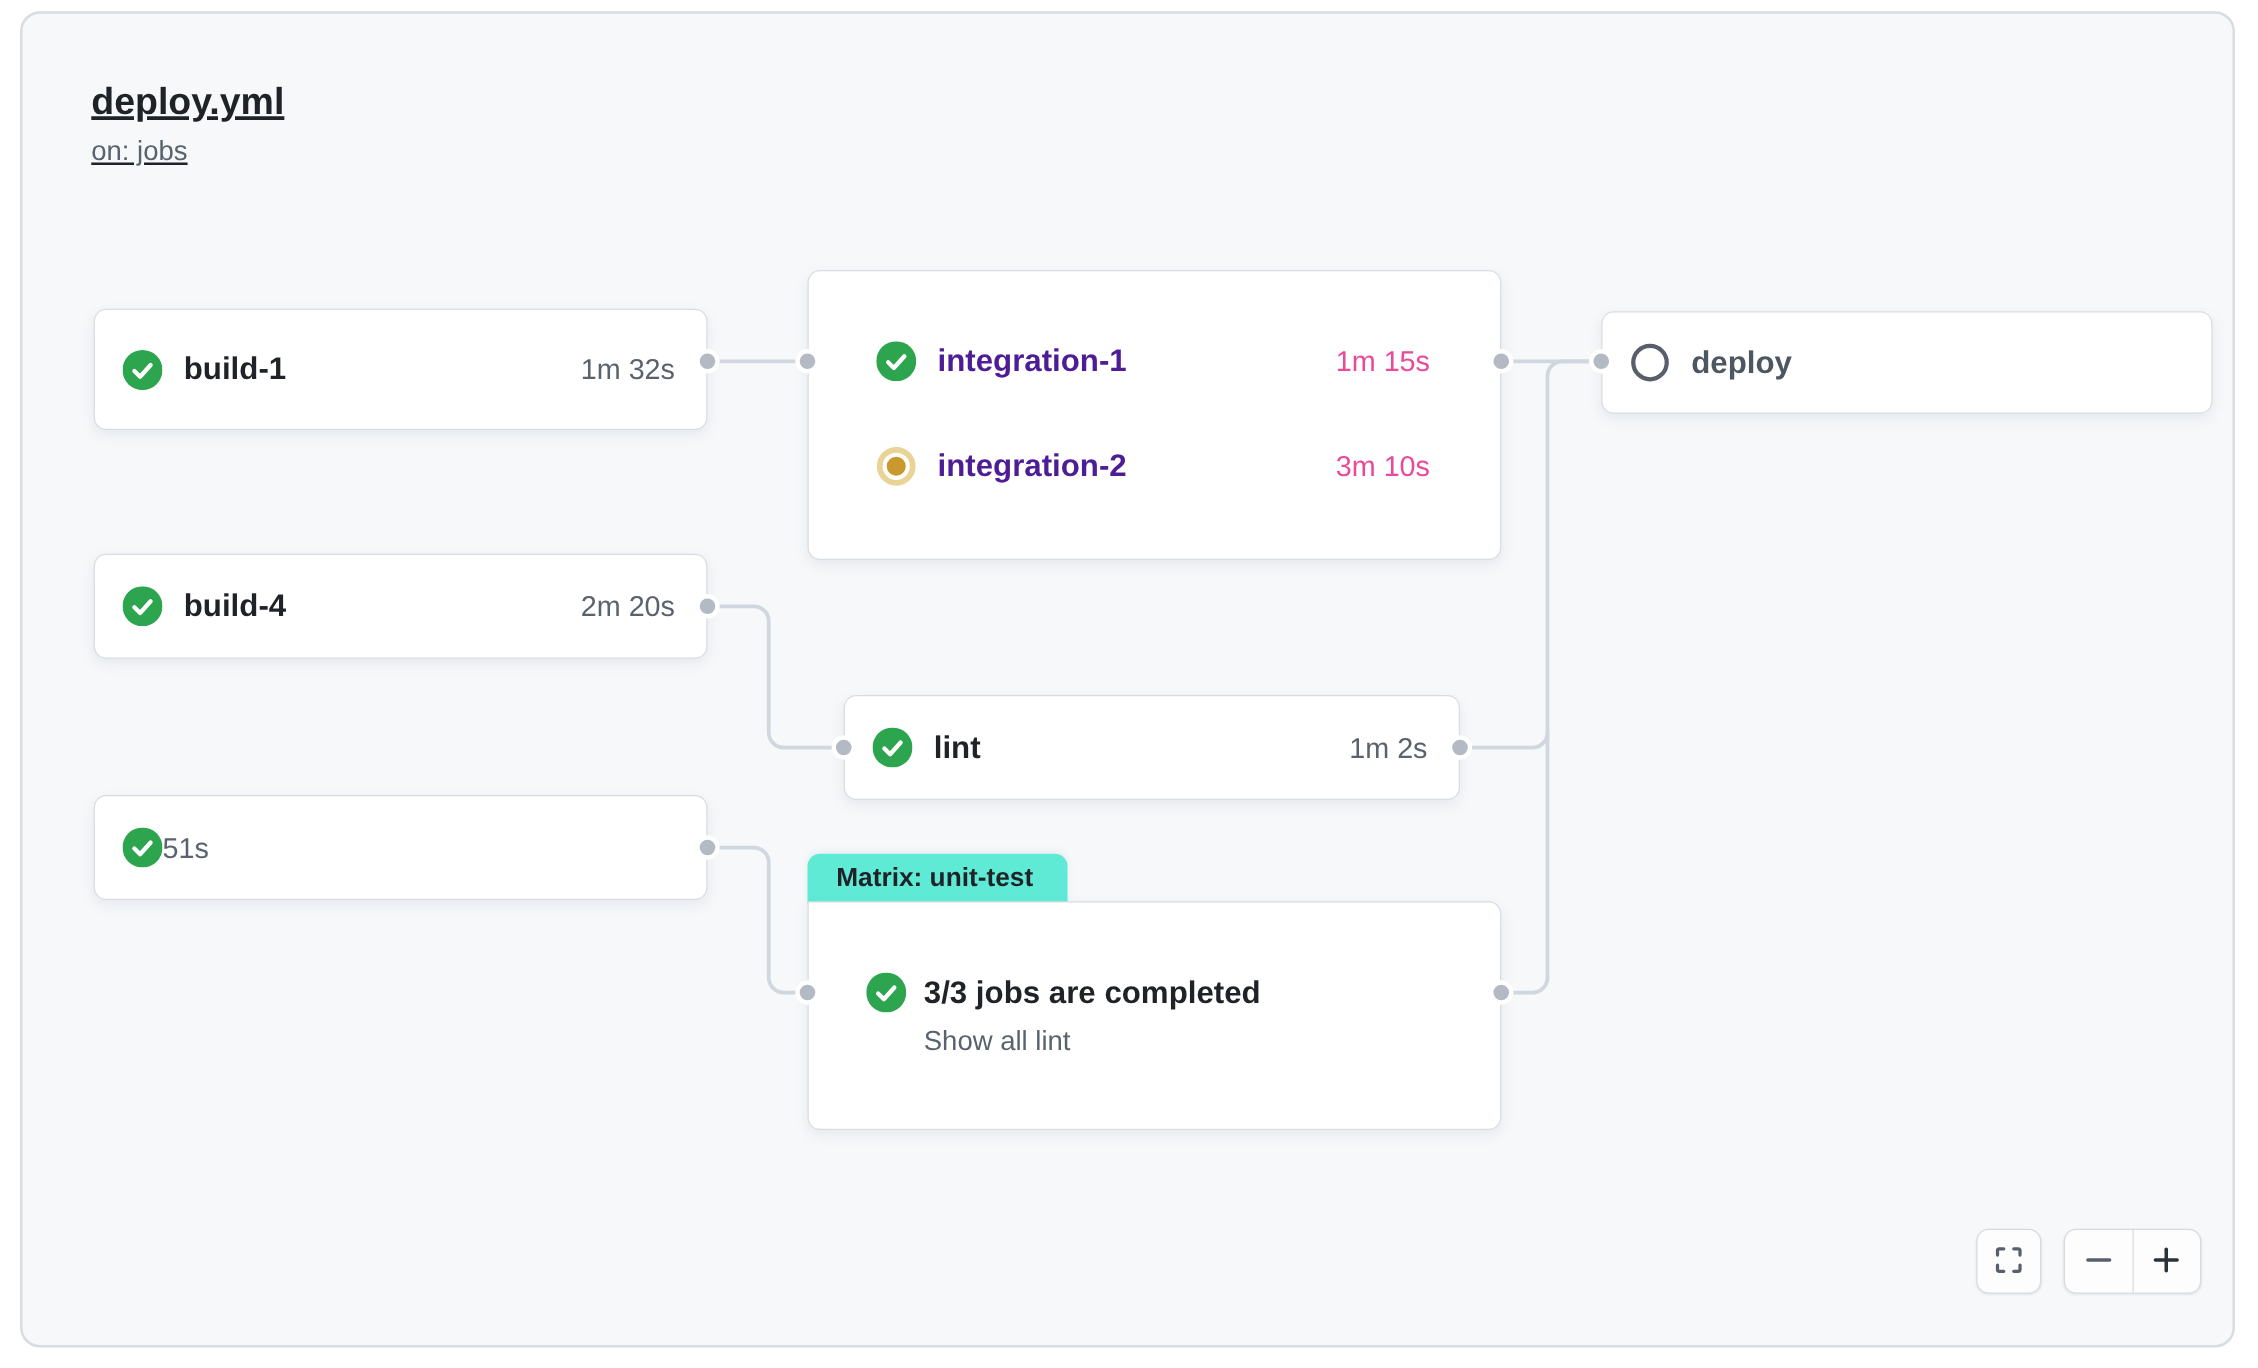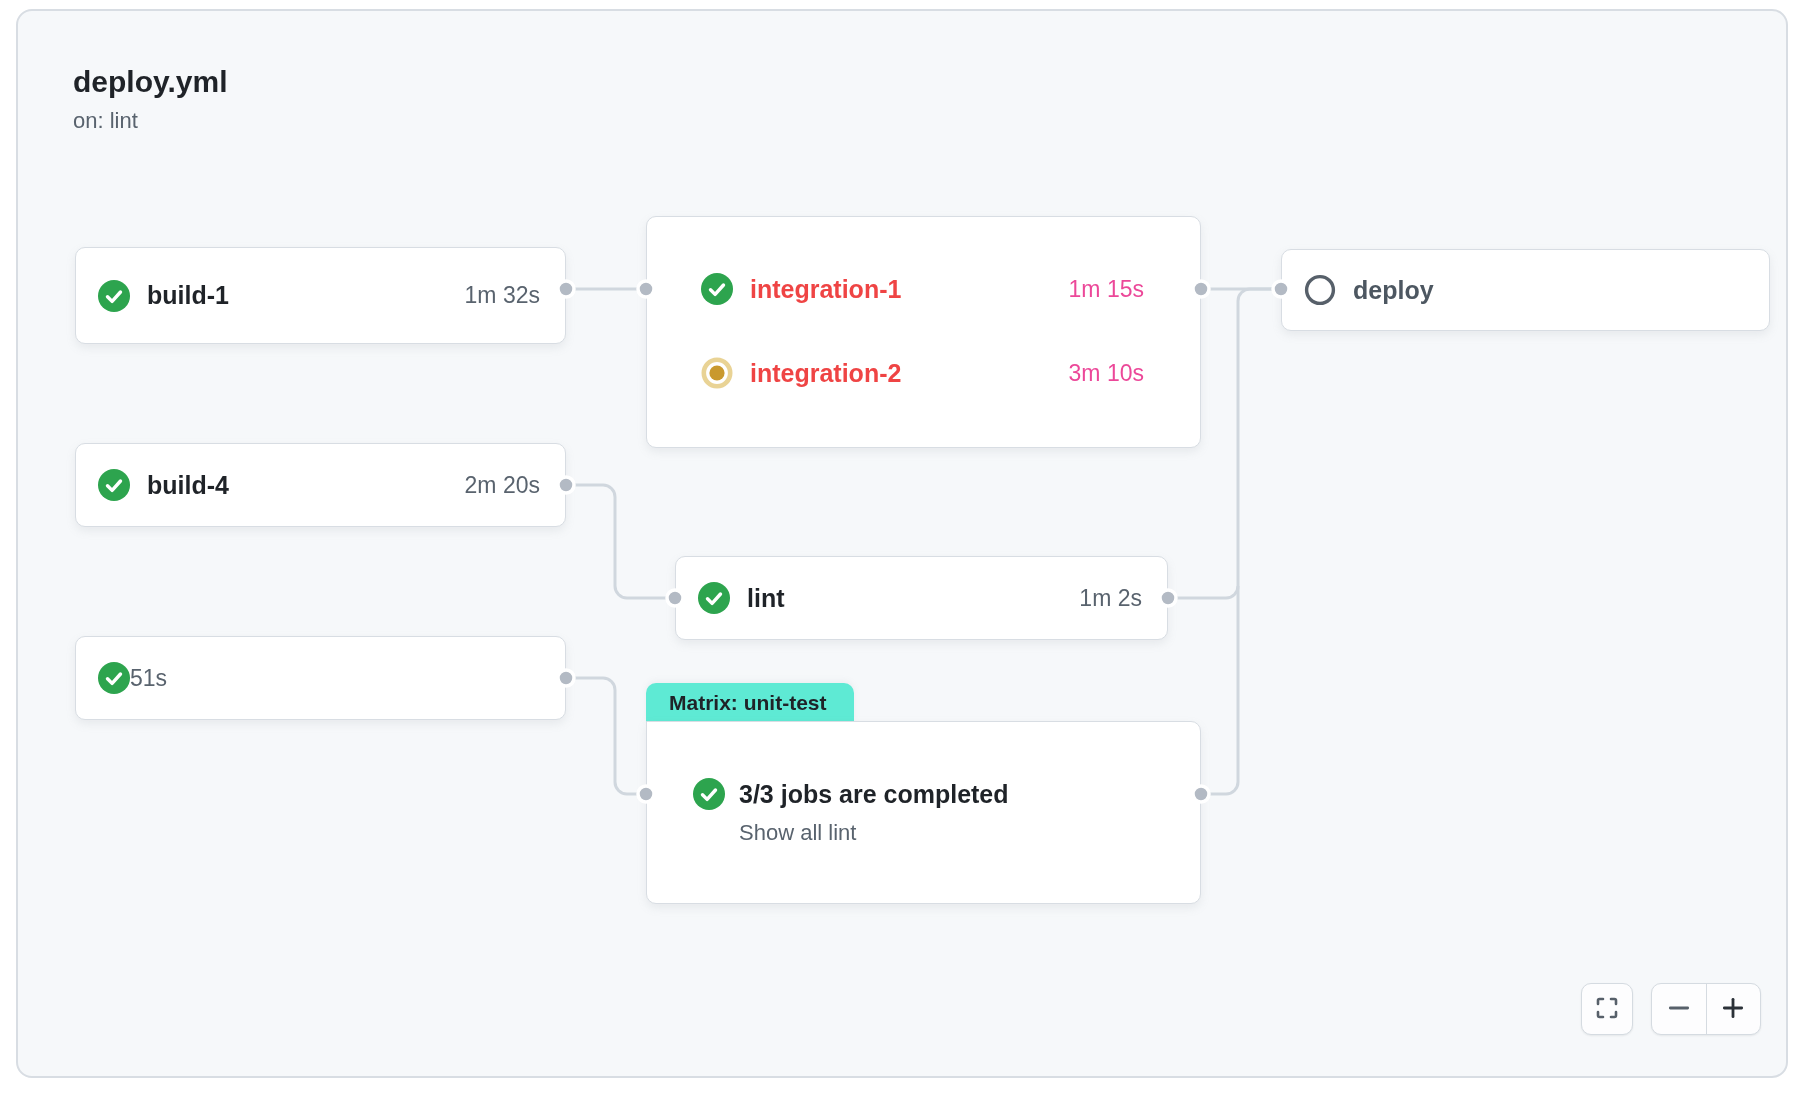--- a/index.html
+++ b/index.html
@@ -2,39 +2,39 @@
 <html><head>
 <meta charset="utf-8">
 <style>
   * { margin:0; padding:0; box-sizing:border-box; }
   html,body { width:1806px; height:1094px; background:#ffffff;
     font-family:"Liberation Sans", sans-serif; color:#1f2328; overflow:hidden; }
 
   .frame { position:absolute; left:16px; top:9px; width:1772px; height:1069px;
     background:#f6f8fa; border:2px solid #d8dde3; border-radius:16px; }
 
-  .hdr { position:absolute; left:55px; top:52px; }
+  .hdr { position:absolute; left:55px; top:52px;text-decoration:underline; }
   .hdr h1 { font-size:30px; font-weight:700; color:#1f2328; line-height:38px; }
   .hdr .trigger { margin-top:6px; font-size:22px; color:#59636e; line-height:28px; }
 
   .edges { position:absolute; left:0; top:0; width:1806px; height:1094px;
     pointer-events:none; z-index:5; }
   .edges path { fill:none; stroke:#d0d7de; stroke-width:3px; }
   .edges circle.dot { fill:#b3bac4; stroke:#ffffff; stroke-width:3.5px; }
 
   .card { position:absolute; background:#ffffff; border:1.5px solid #d8dde3;
     border-radius:10px; box-shadow:0 4px 10px rgba(140,149,159,0.14); z-index:2;
     cursor:pointer; }
   .row { display:flex; align-items:center; height:100%; padding:0 25px 0 22px; }
   .row .label { font-size:25px; font-weight:700; color:#1f2328; margin-left:17px; flex:1; }
   .row .dur { font-size:23px; color:#59636e; white-space:nowrap; }
 
   .group { padding:30px 56px 30px 54px; display:flex; flex-direction:column; }
   .grow { display:flex; align-items:center; height:84px; }
-  .grow .label { font-size:25px; font-weight:700; color:#ef4444; margin-left:17px; flex:1; }
+  .grow .label { font-size:25px; font-weight:700; color:#4c1d95; margin-left:17px; flex:1; }
   .grow .dur { font-size:23px; color:#ec4899; white-space:nowrap; }
 
   .icon { width:32px; height:32px; flex:0 0 32px; display:inline-block; }
 
   .matrix-tab { position:absolute; left:628px; top:672px; width:208px; height:40px;
     background:#5eead4; border-radius:10px 10px 0 0; z-index:3;
     display:flex; align-items:center; padding-left:23px;
     box-shadow:0 -2px 6px rgba(140,149,159,0.10); }
   .matrix-tab span { font-size:21px; font-weight:700; color:#1f2328; }
   .matrix-card { display:flex; align-items:flex-start; padding:56px 56px 0 46px;
@@ -55,21 +55,21 @@
     cursor:pointer; background:transparent; border:none; }
   .zoomgroup .half + .half { border-left:1.5px solid #d5dbe1; }
 </style>
 </head>
 <body>
 
 <div class="frame">
 
   <div class="hdr">
     <h1>deploy.yml</h1>
-    <div class="trigger">on: lint</div>
+    <div class="trigger">on: jobs</div>
   </div>
 
   <div class="card" style="left:57px;top:236px;width:491px;height:97px">
     <div class="row">
       <span class="icon">
         <svg viewBox="0 0 32 32" width="32" height="32">
             <circle cx="16" cy="16" r="16" fill="#2da44e"></circle>
             <path d="M9.5 16.8l4.6 4.6 8.4-9.4" stroke="#fff" stroke-width="3.4" fill="none" stroke-linecap="round" stroke-linejoin="round"></path>
           </svg>
       </span>

